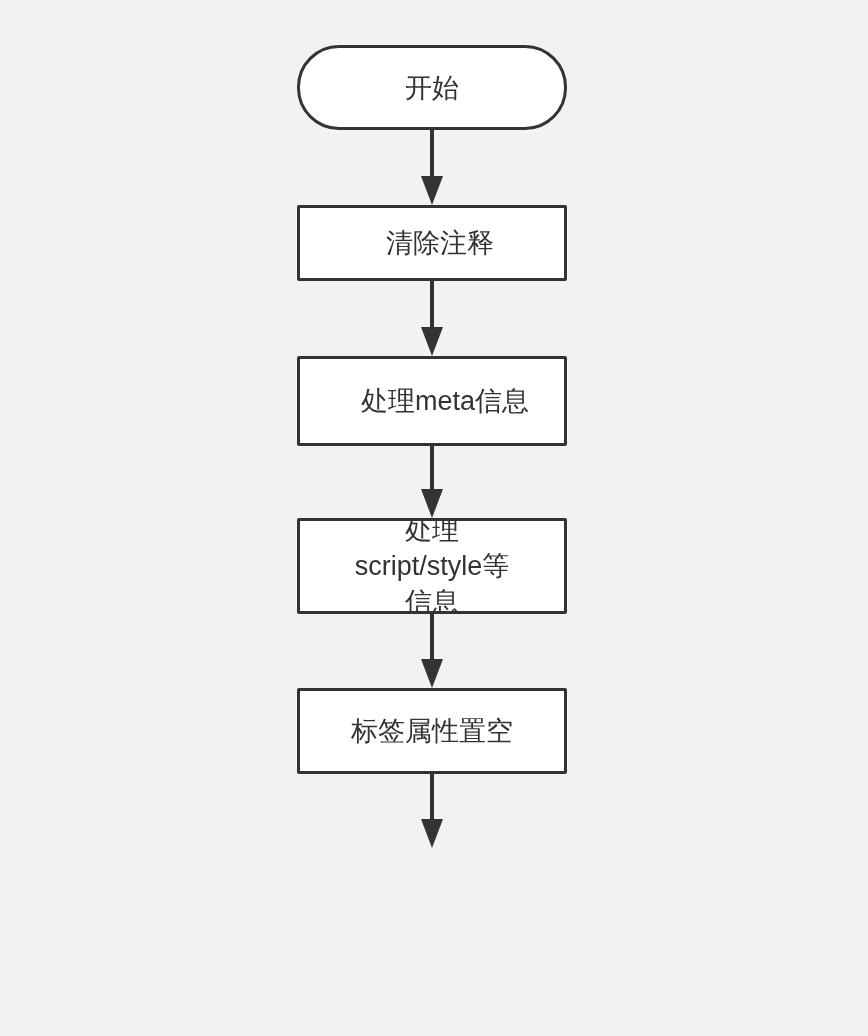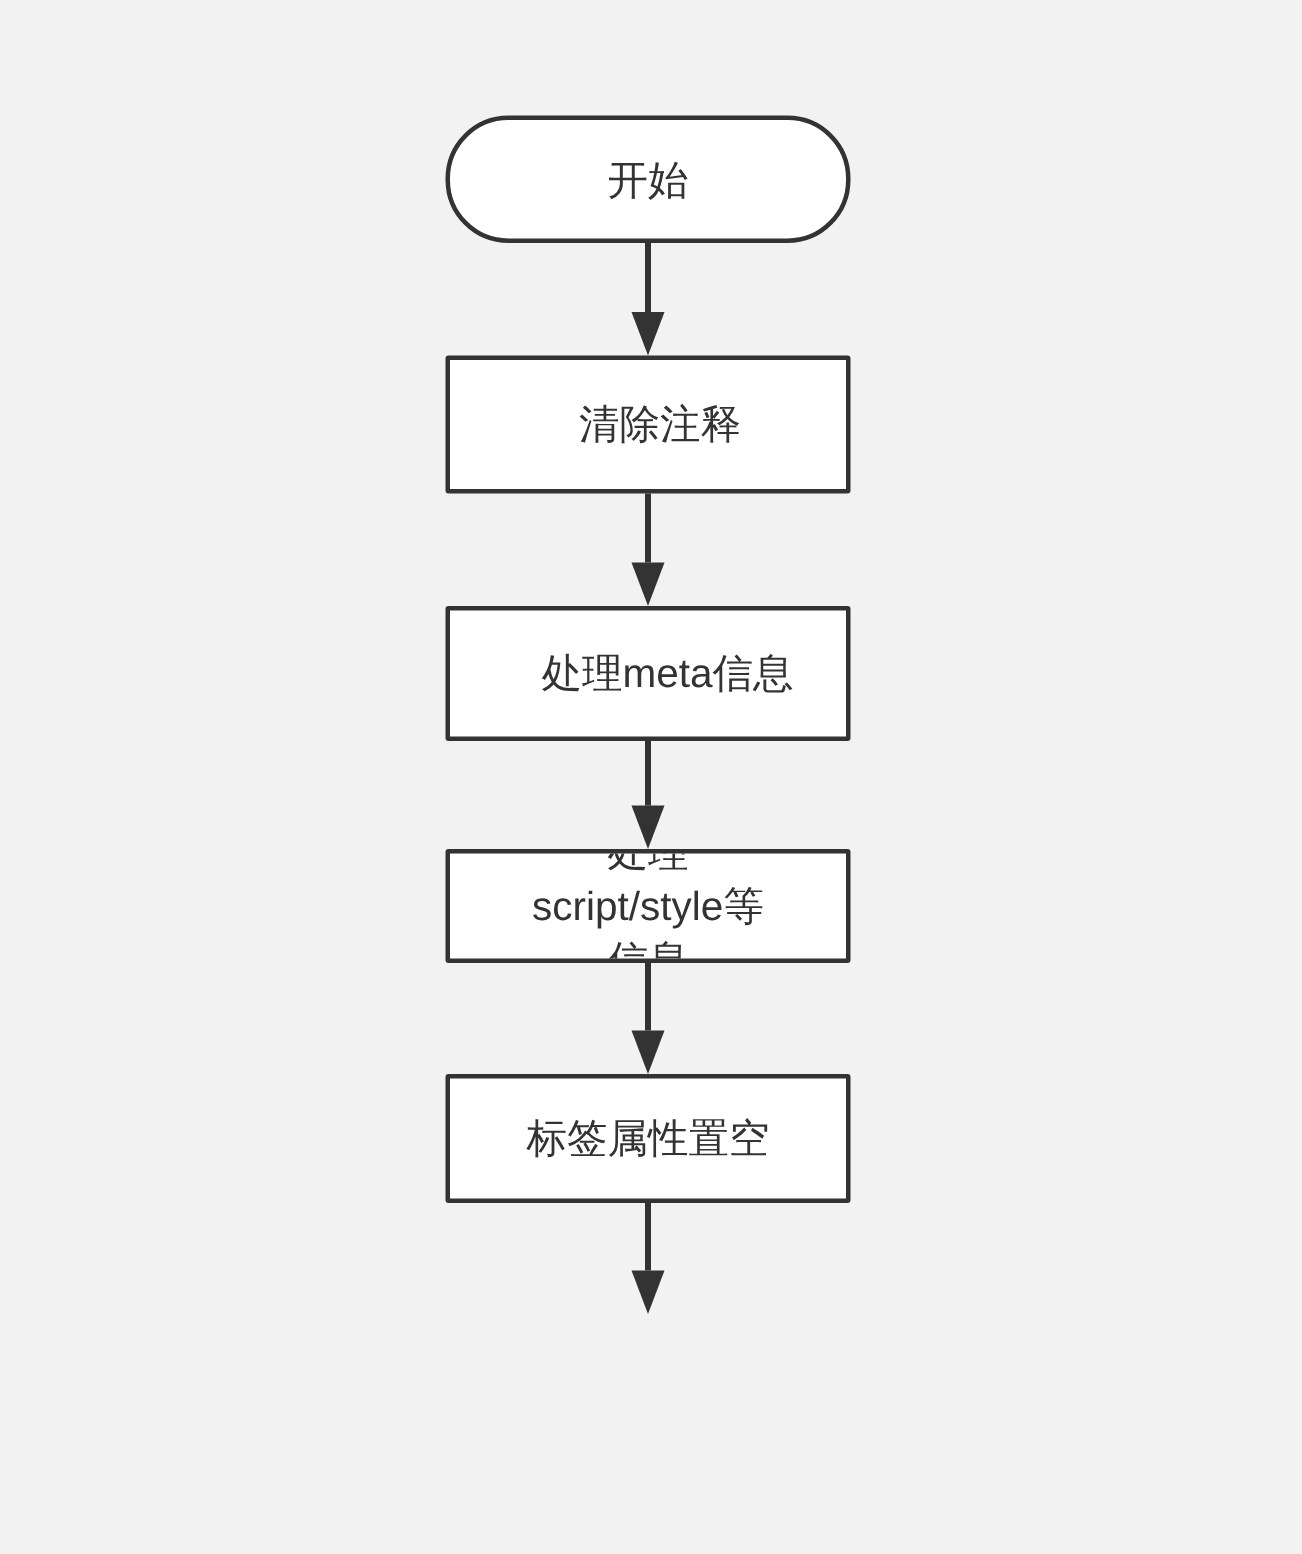--- a/index.html
+++ b/index.html
@@ -37,29 +37,28 @@
     align-items: center;
     justify-content: center;
     text-align: center;
     font-size: 27px;
     line-height: 36px;
     white-space: pre-line;
     color: #333333;
   }
   .node.terminal {
     border-radius: 42px;
-    margin-top: 32px;
   }
   .node.process {
     border-radius: 2px;
   }
   .n-start  { height: 85px; }
-  .n-clear  { height: 92px; padding-left: 16px; }
+  .n-clear  { height: 76px; padding-left: 16px; }
   .n-meta   { height: 90px; padding-left: 26px; }
-  .n-script { height: 76px; overflow: hidden; }
+  .n-script { height: 96px; overflow: hidden; }
   .n-attrs  { height: 86px; }
   .n-end    { height: 86px; }
 
   .arrow {
     display: flex;
     flex-direction: column;
     align-items: center;
     justify-content: flex-start;
   }
   .a1 { height: 75px; }

